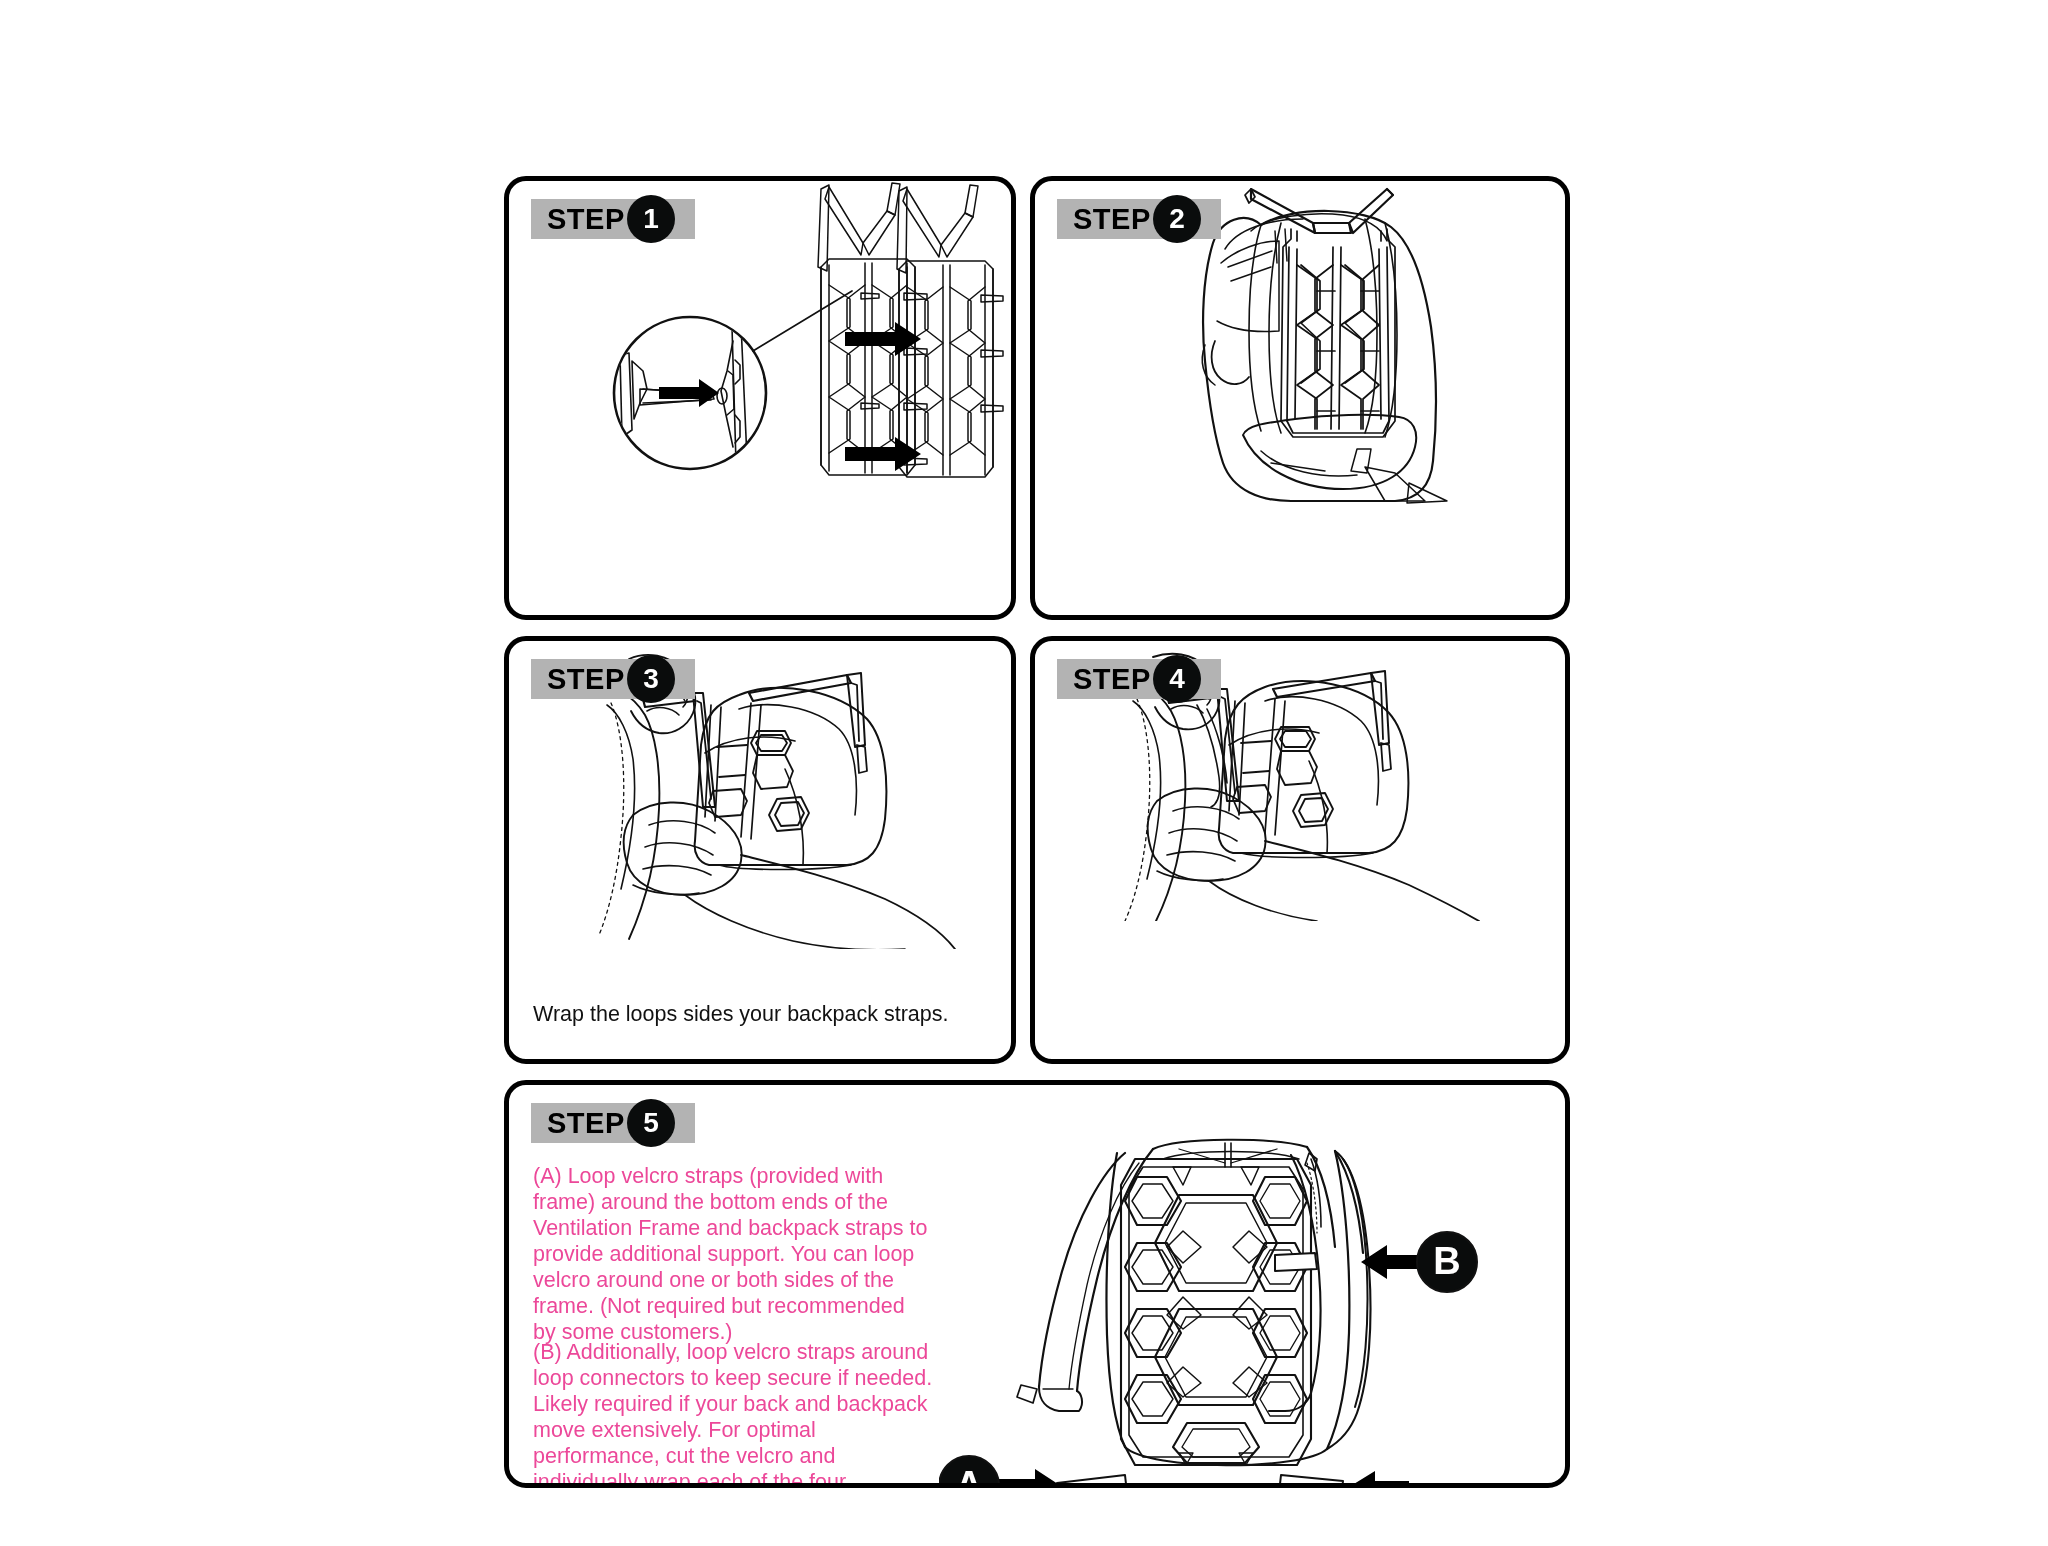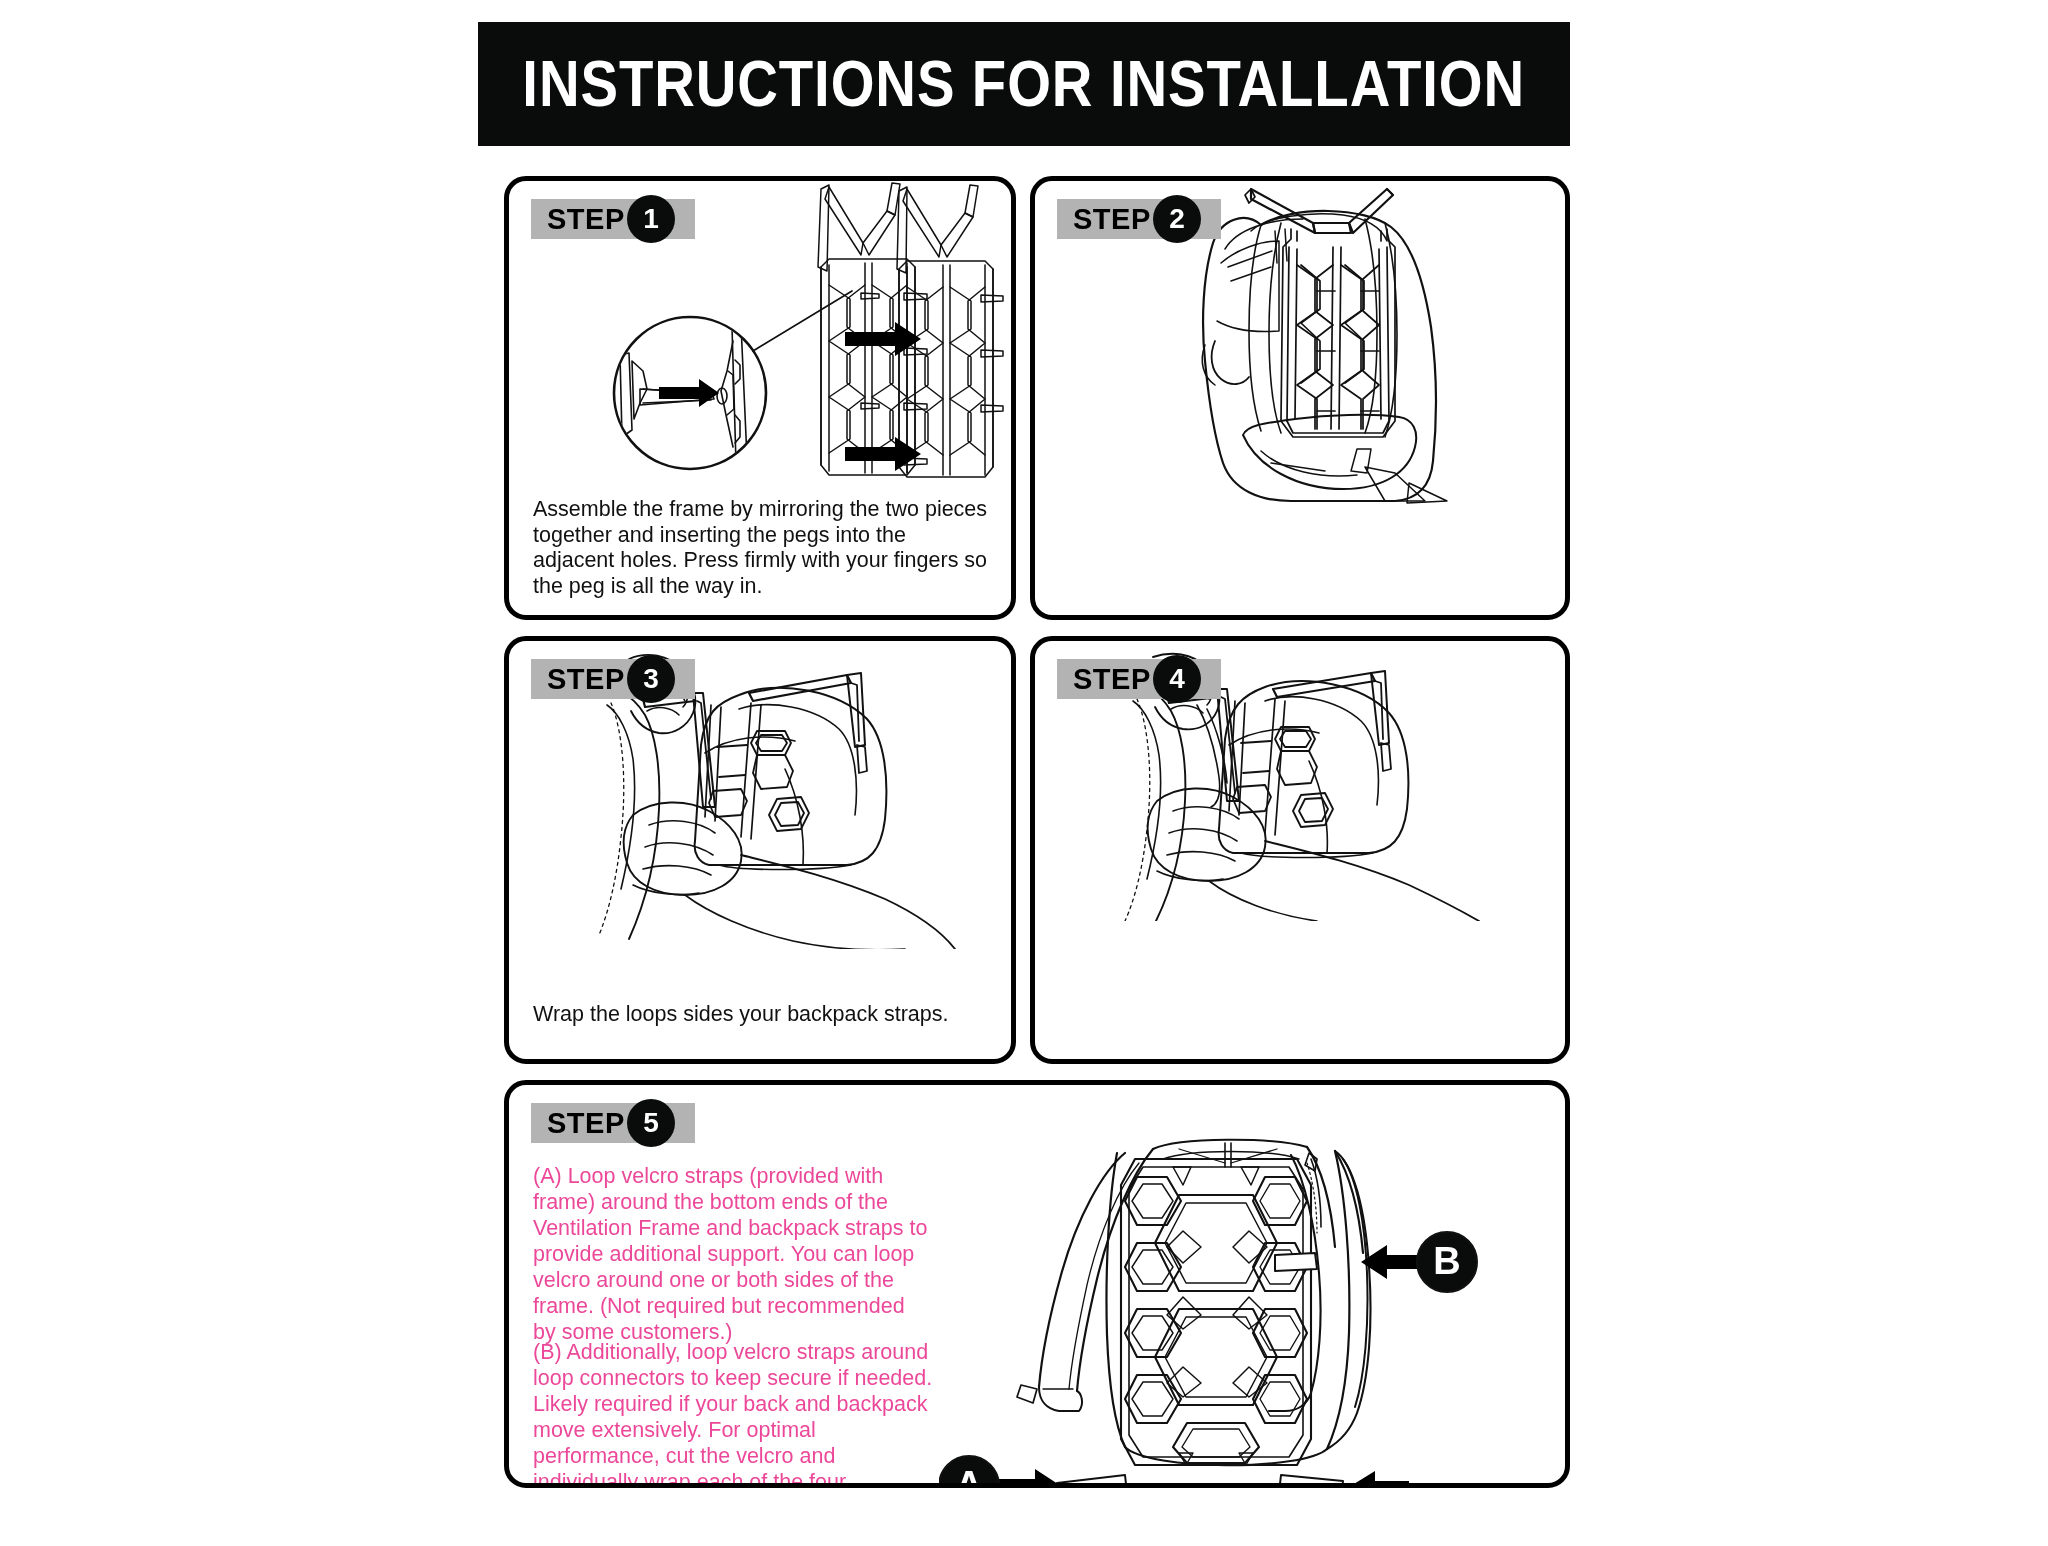--- a/index.html
+++ b/index.html
@@ -101,23 +101,20 @@
   #art-2{left:30px;top:-10px;}
   #art-3{left:80px;top:8px;}
   #art-4{left:80px;top:10px;}
   #art-5{left:430px;top:-18px;}
 </style>
 </head>
 <body>
 
 <div class="page">
 
-  <div class="title-bar">
-    <div class="title-text">INSTRUCTIONS FOR INSTALLATION</div>
-  </div>
 
   <div class="panel" id="panel-1">
     <div class="step-badge">
       <div class="step-chip">
         <span class="step-word">STEP</span>
       </div>
       <div class="step-circle">
         <span class="step-num">1</span>
       </div>
     </div>
@@ -202,21 +199,20 @@
           </g>
 
           <g fill="#000" stroke="none">
             <path d="M238 157 L288 157 L288 147 L314 164 L288 181 L288 171 L238 171 Z"></path>
             <path d="M238 272 L288 272 L288 262 L314 279 L288 296 L288 286 L238 286 Z"></path>
           </g>
         </g>
       </svg>
     </div>
 
-    <div class="caption" id="cap-1">Assemble the frame by mirroring the two pieces together and inserting the pegs into the adjacent holes. Press firmly with your fingers so the peg is all the way in.</div>
   </div>
 
   <div class="panel" id="panel-2">
     <div class="step-badge">
       <div class="step-chip">
         <span class="step-word">STEP</span>
       </div>
       <div class="step-circle">
         <span class="step-num">2</span>
       </div>

